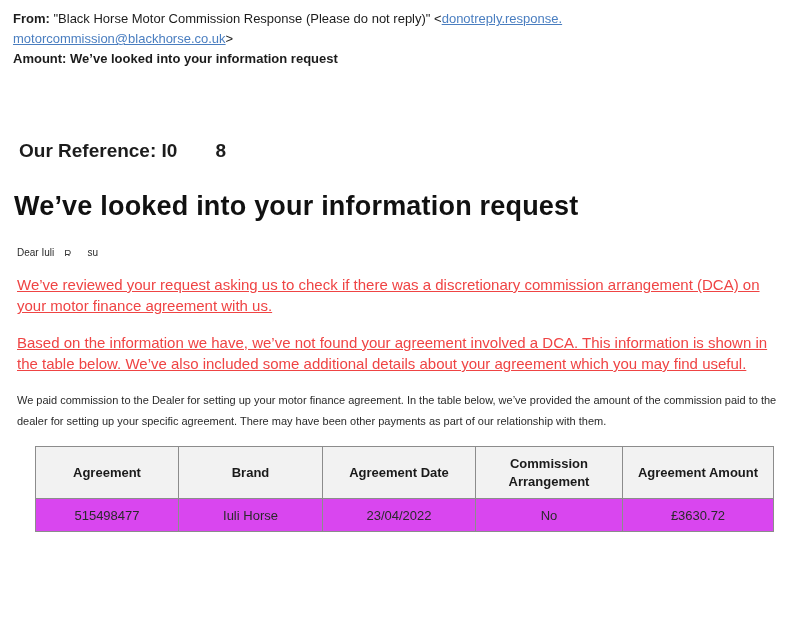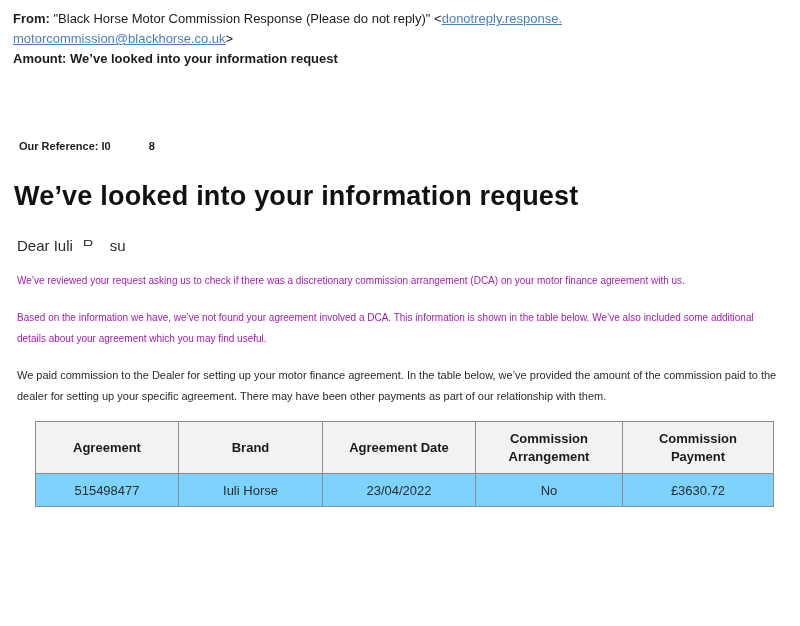--- a/index.html
+++ b/index.html
@@ -33,54 +33,55 @@
   .subject-line { font-weight: bold; }
 
   .redact-gap-sm { display: inline-block; width: 118px; }
   .redact-gap-ref { display: inline-block; width: 38px; }
   .redact-gap-name1 { display: inline-block; width: 10px; }
   .redact-gap-name2 { display: inline-block; width: 16px; }
 
   
   .reference {
     margin: 71px 0 0 19px;
-    font-size: 11px;
+    font-size: 19px;
     font-weight: bold;
   }
 
   
   h1.page-title {
     margin: 29px 0 0 14px;
     font-size: 27px;
     font-weight: bold;
     letter-spacing: 0.2px;
     color: #111111;
   }
 
   
   .greeting {
     margin: 25px 0 0 17px;
-    font-size: 15px;
+    font-size: 10px;
     color: #2a2a2a;
   }
   .partial-letter {
     display: inline-block;
     height: 8px;
     overflow: hidden;
     vertical-align: top;
     margin-top: 1px;
     line-height: 13px;
     color: #3a3a3a;
   }
   p.body-para {
     margin: 16px 22px 0 17px;
-    font-size: 10px;
+    font-size: 15px;
     line-height: 21px;
-    color: #a21caf;
+    color: #ef4444;
     max-width: 762px;
+    text-decoration: underline;
   }
   .section-heading {
     margin: 16px 22px 0 17px;
     font-size: 13.5px;
     line-height: 21px;
     font-weight: bold;
     color: #1a1a1a;
   }
   p.section-para {
     margin: 16px 22px 0 17px;
@@ -105,21 +106,21 @@
     padding: 4px 10px;
   }
   .commission-table th {
     background: #f2f2f2;
     font-weight: bold;
     height: 52px;
     line-height: 18px;
     color: #1a1a1a;
   }
   .commission-table td {
-    background: #7dd3fc;
+    background: #d946ef;
     height: 33px;
     color: #2a2a2a;
   }
   .col-agreement { width: 143px; }
   .col-brand { width: 144px; }
   .col-date { width: 153px; }
   .col-arrangement { width: 147px; }
   .col-amount { width: 151px; }
 </style>
 </head>
@@ -161,21 +162,21 @@
         <col class="col-date">
         <col class="col-arrangement">
         <col class="col-amount">
     </colgroup>
     <thead>
       <tr>
         <th>Agreement</th>
         <th>Brand</th>
         <th>Agreement Date</th>
         <th>Commission Arrangement</th>
-        <th>Commission Payment</th>
+        <th>Agreement Amount</th>
       </tr>
     </thead>
     <tbody>
       <tr>
         <td>515498477</td>
         <td>Iuli Horse</td>
         <td>23/04/2022</td>
         <td>No</td>
         <td>£3630.72</td>
       </tr>

